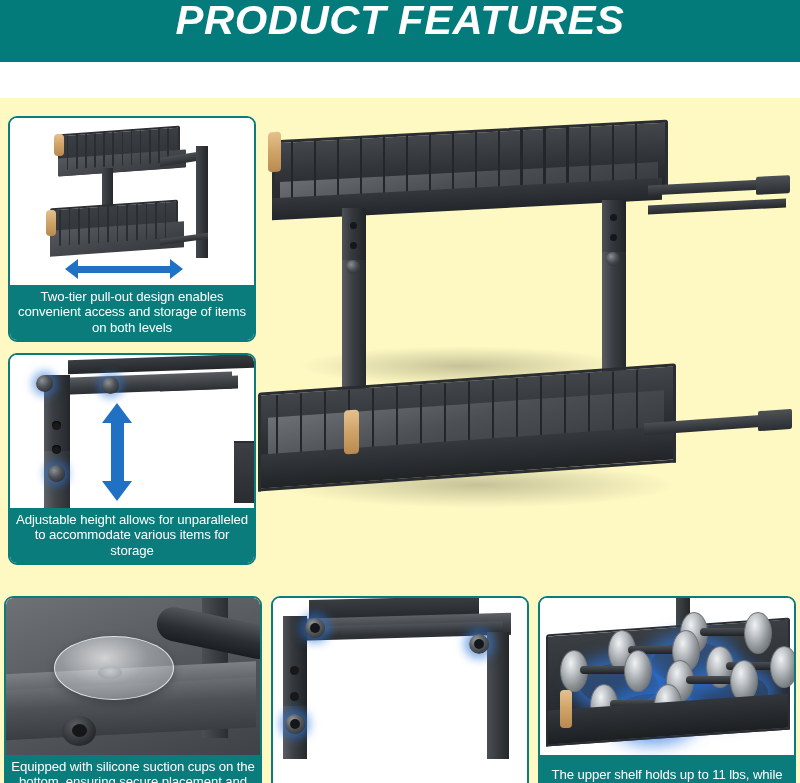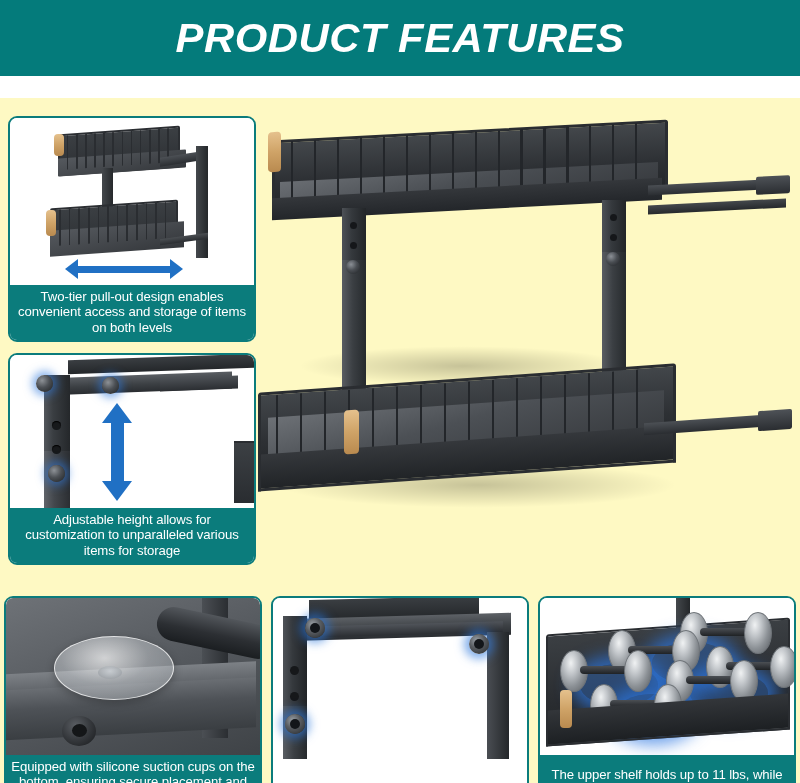--- a/index.html
+++ b/index.html
@@ -14,24 +14,23 @@
     overflow: hidden;
     position: relative;
   }
 
   
   .header-banner {
     position: absolute;
     left: 0;
     top: 0;
     width: 800px;
-    height: 76px;
+    height: 62px;
     background: #047B7B;
     display: flex;
-    align-items: center;
     justify-content: center;
   }
   .header-title {
     color: #ffffff;
     font-family: "Liberation Sans", sans-serif;
     font-size: 41px;
     font-weight: bold;
     font-style: italic;
     letter-spacing: 0.5px;
     line-height: 1;
@@ -581,21 +580,21 @@
       <div class="c2-vpost-inner"></div>
       <div class="c2-bolt" style="left:26px; top:20px;"></div>
       <div class="c2-bolt" style="left:92px; top:22px;"></div>
       <div class="c2-hole" style="left:42px; top:66px;"></div>
       <div class="c2-hole" style="left:42px; top:90px;"></div>
       <div class="c2-bolt" style="left:38px; top:110px;"></div>
       <div class="c2-basket-right"></div>
       <div class="arrow-v" style="left:101px; top:68px; height:58px;"></div>
     </div>
     <div class="card-caption">
-      <span>Adjustable height allows for customization to unparalleled various items for storage</span>
+      <span>Adjustable height allows for unparalleled to accommodate various items for storage</span>
     </div>
   </div>
 
   <div class="card" id="card-suction">
     <div class="card-photo">
       <div class="c3-bg"></div>
       <div class="c3-vpost"></div>
       <div class="c3-pipe"></div>
       <div class="c3-bar-top"></div>
       <div class="c3-bar"></div>

